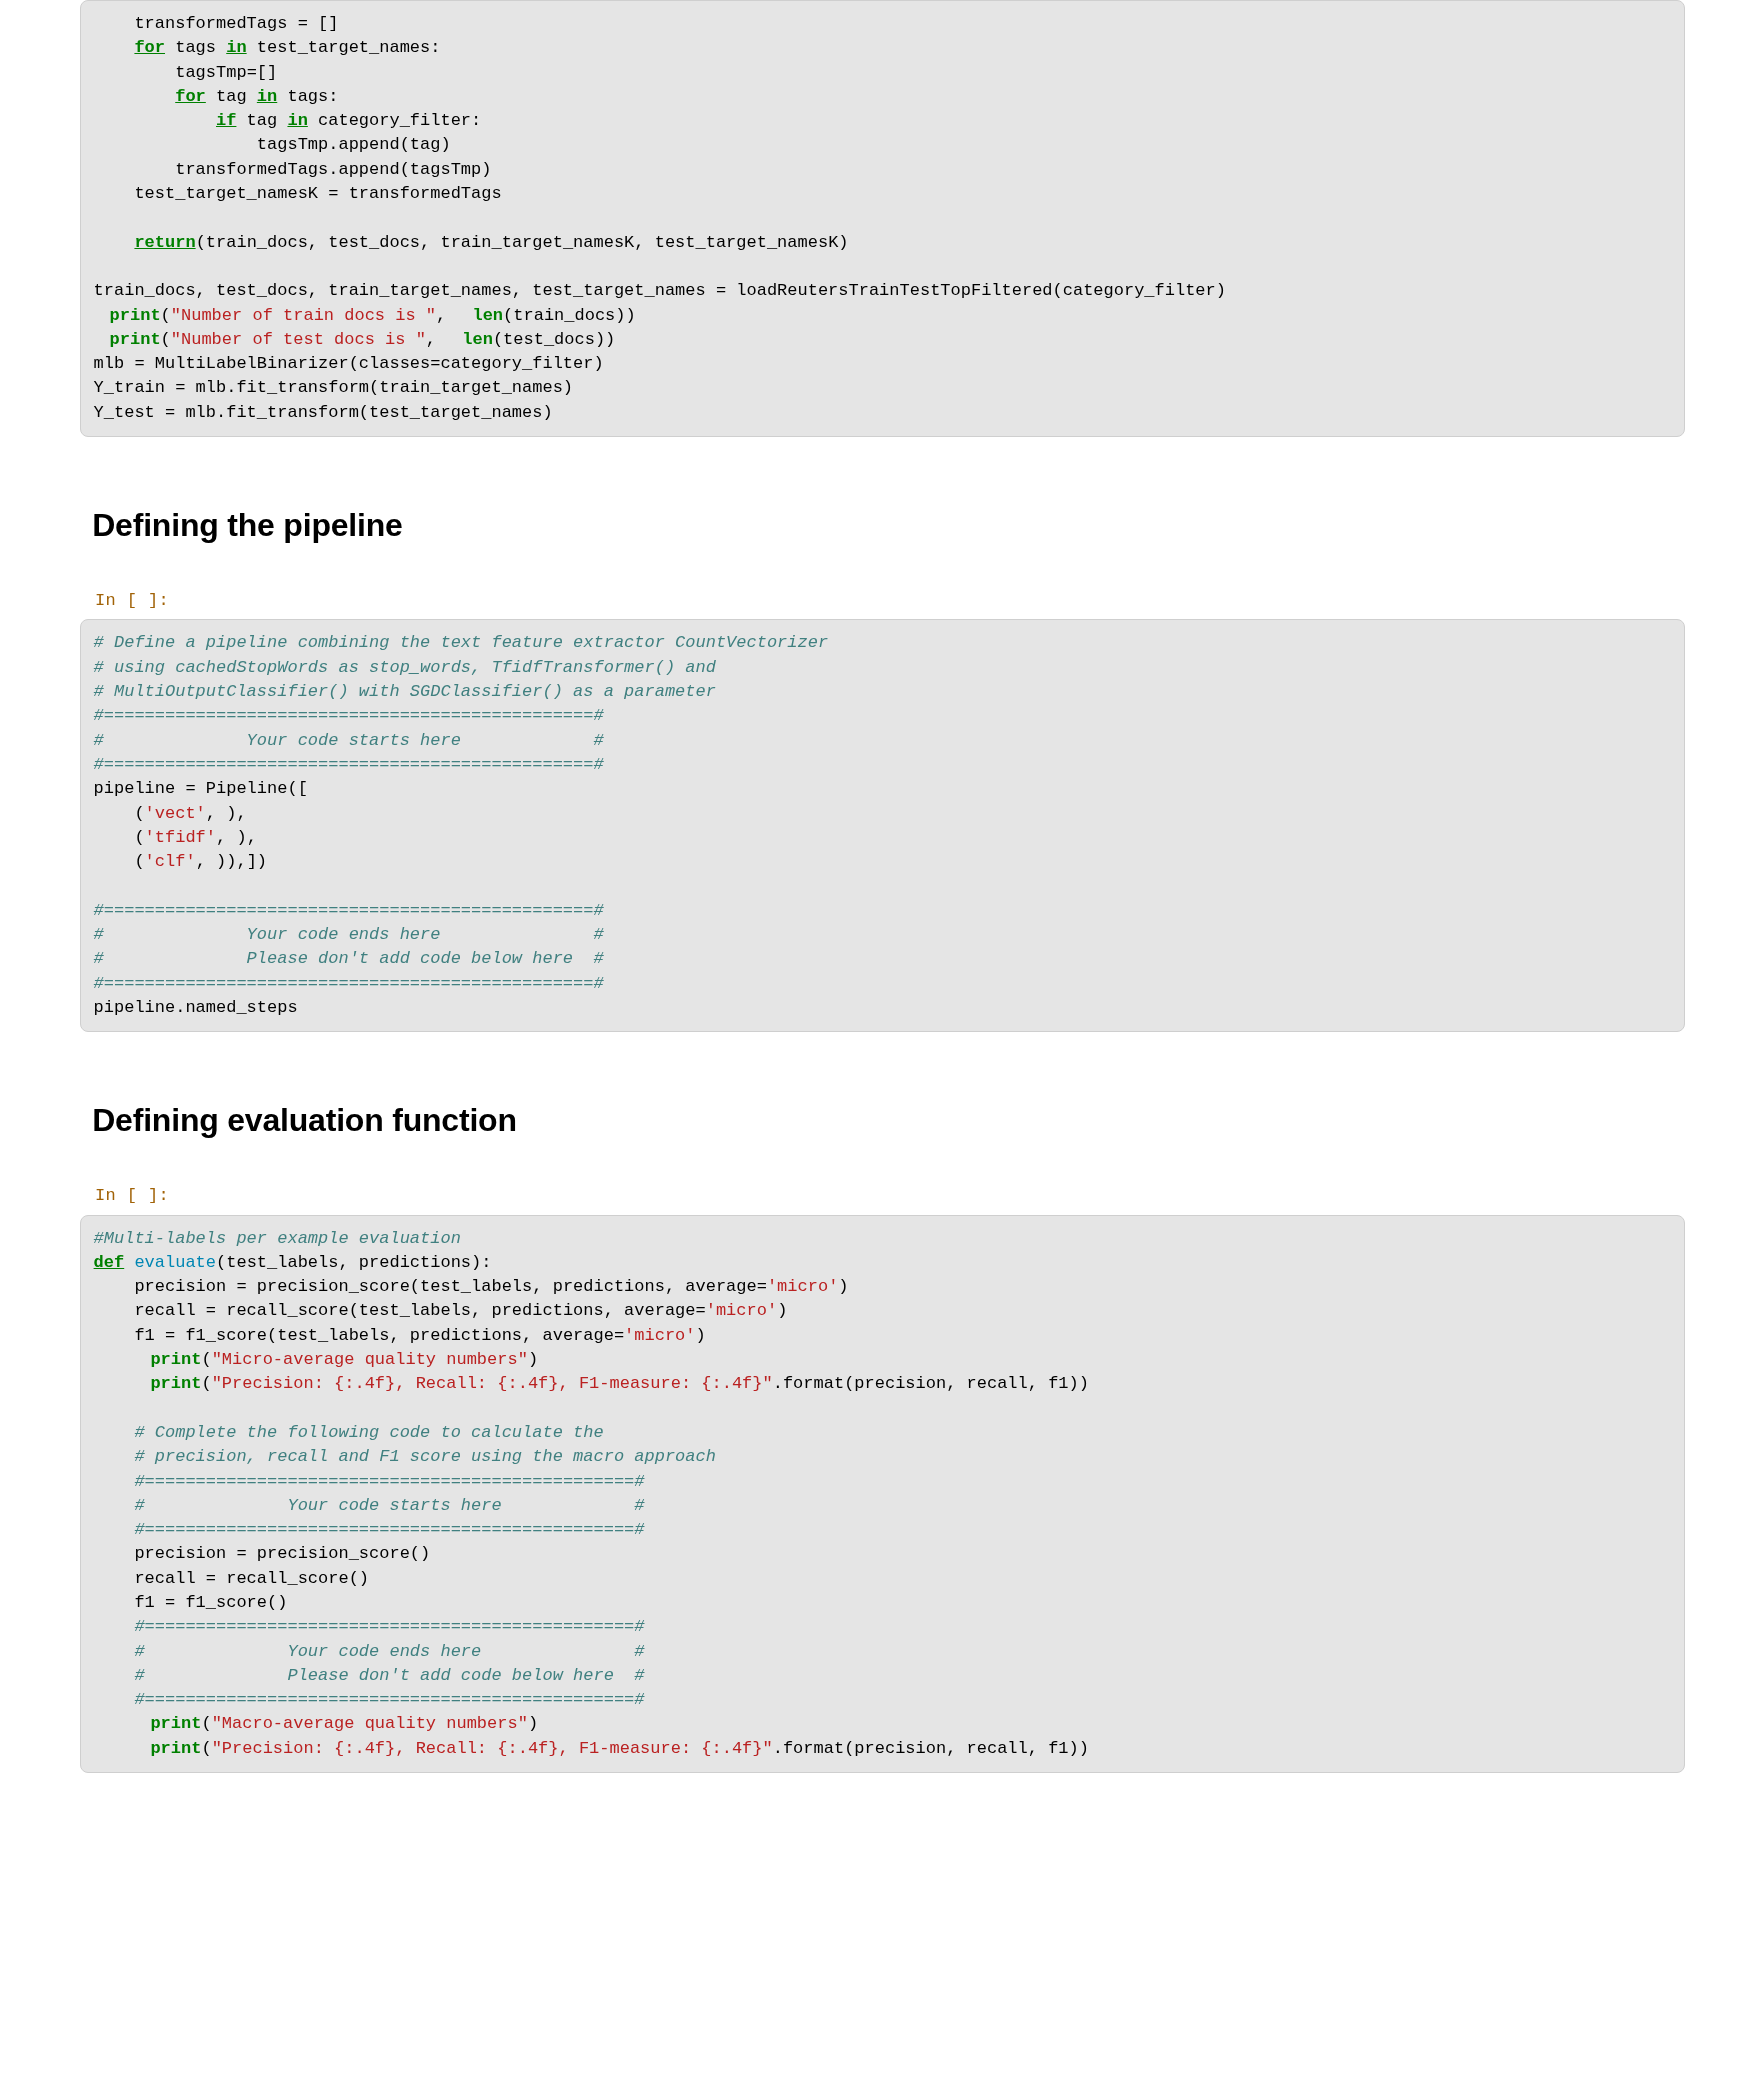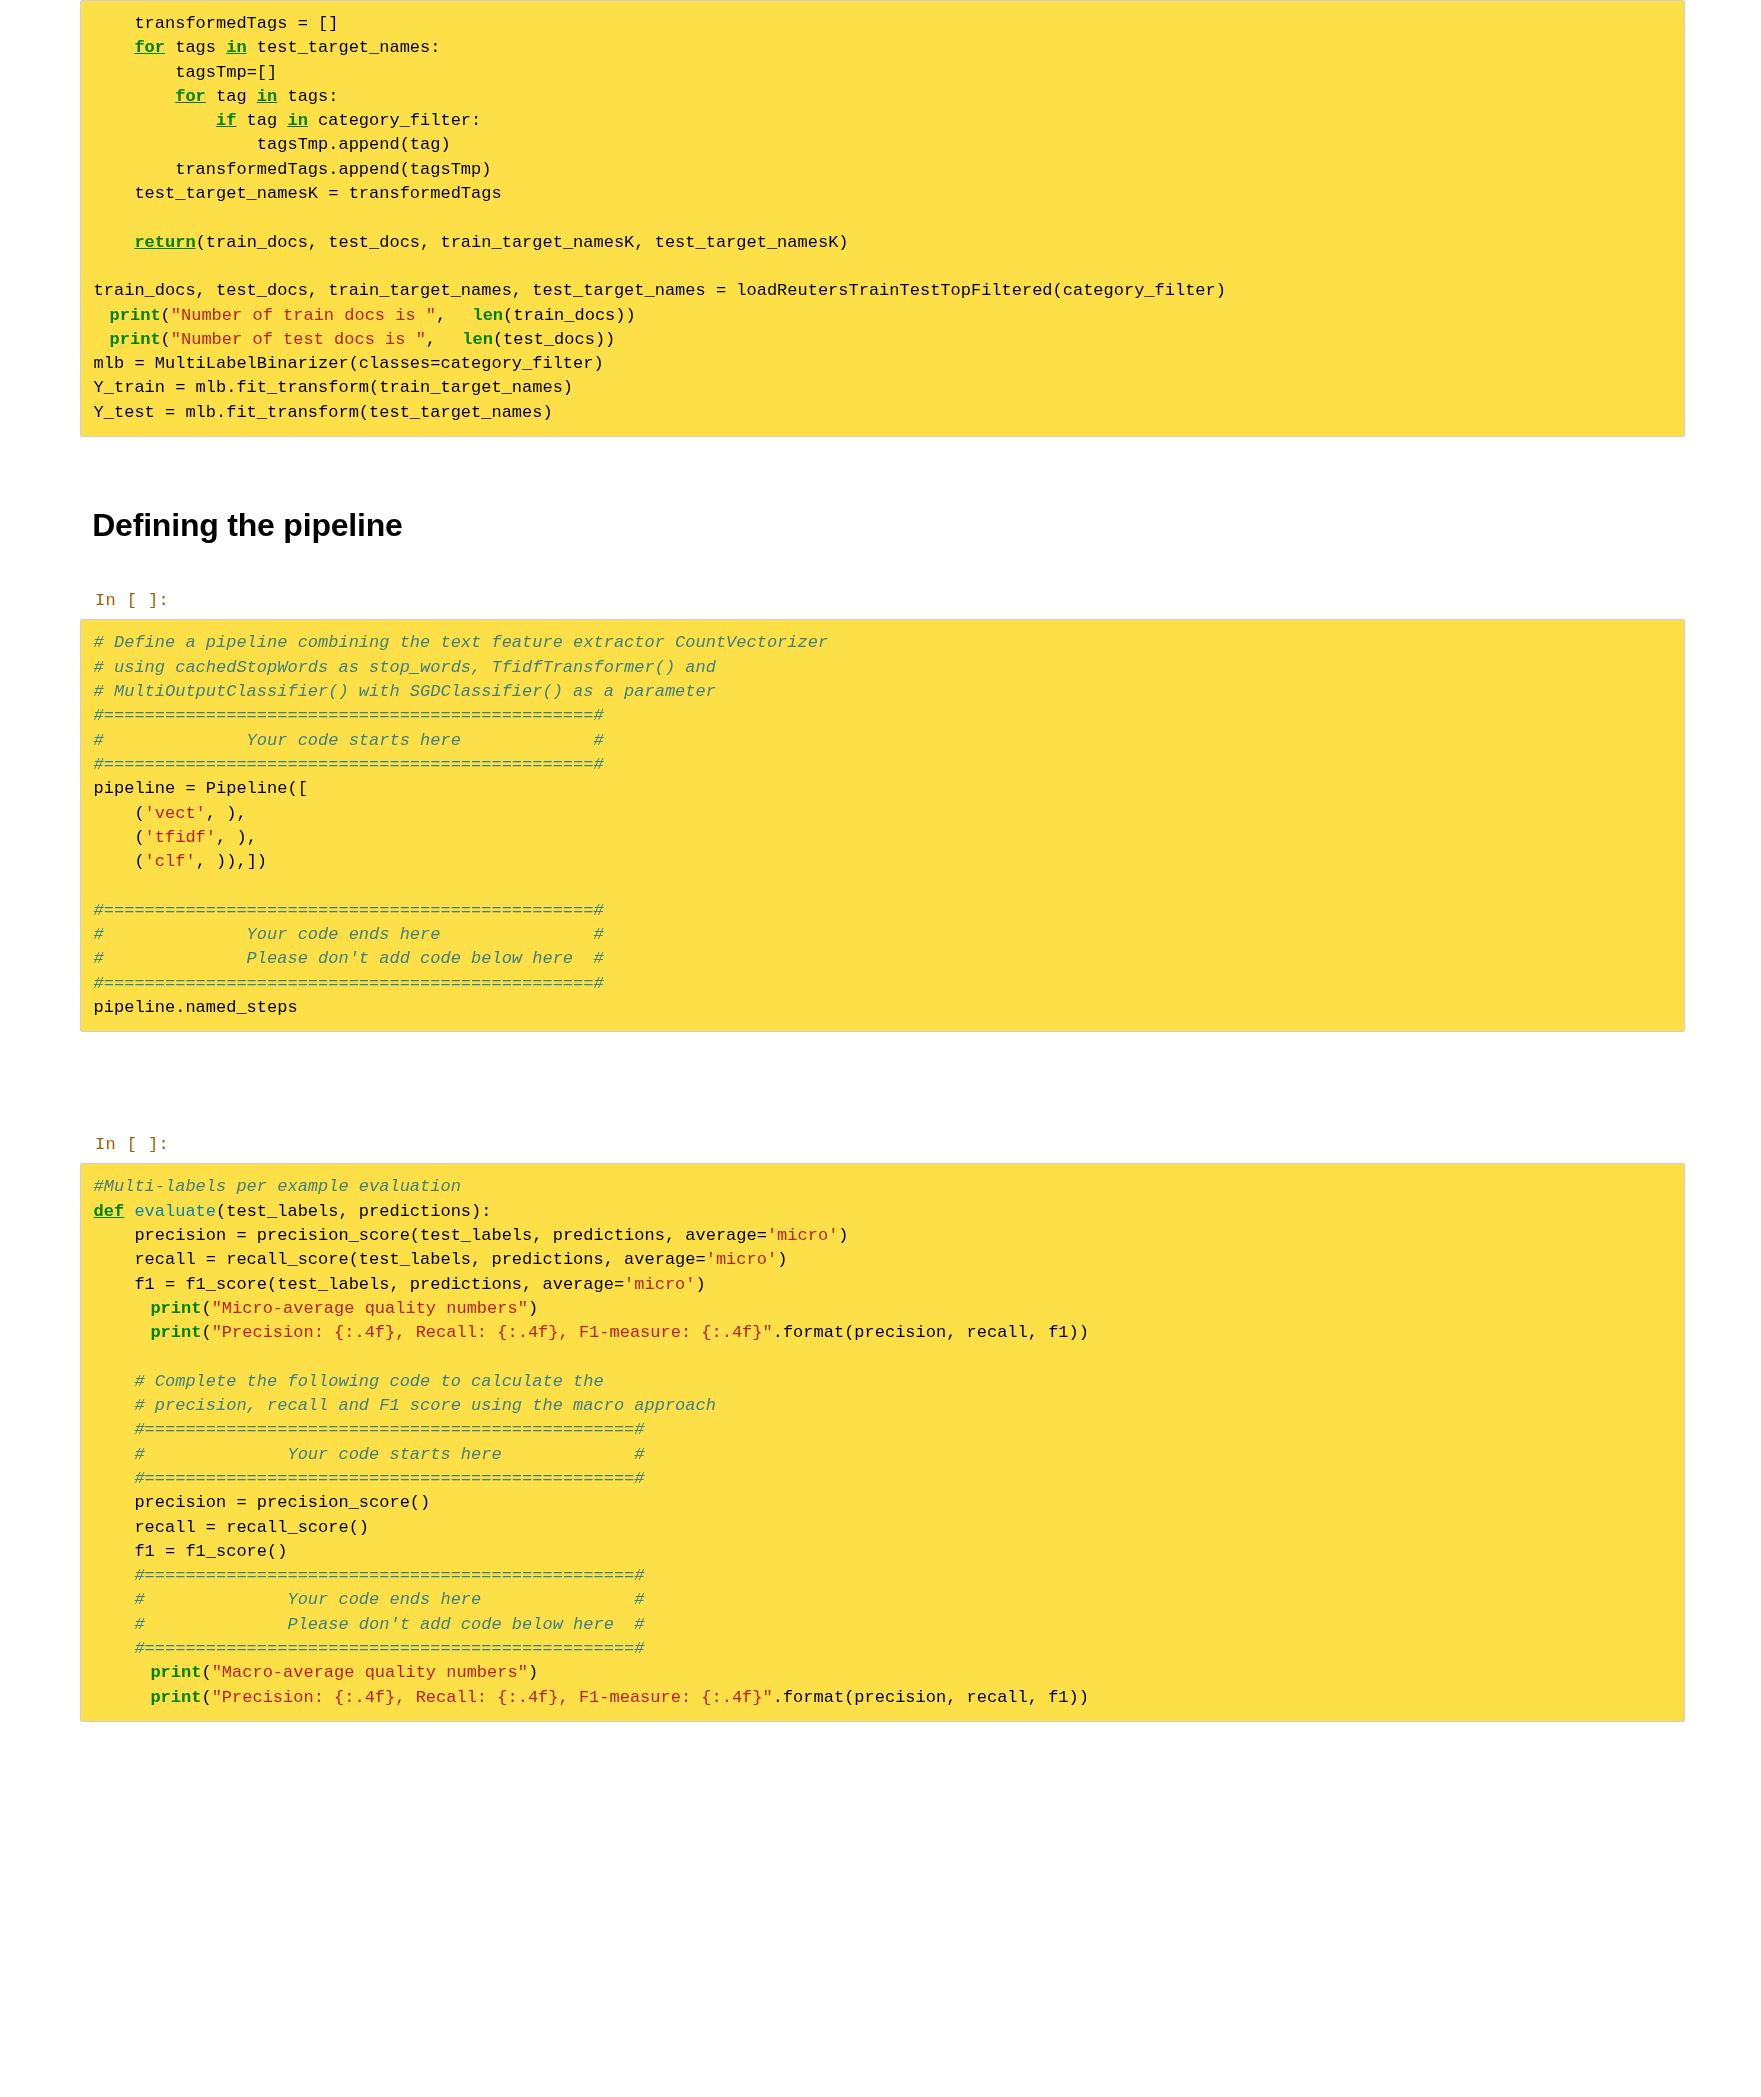--- a/index.html
+++ b/index.html
@@ -23,22 +23,22 @@
   }
   .prompt {
     font-family: "Liberation Mono", monospace;
     font-size: 17px;
     color: #a16207;
     letter-spacing: 0.4px;
     padding: 0 0 9.2px 15px;
   }
   .code-box {
     border: 1.3px solid #cfcfcf;
-    background: #fde047;
-    border-radius: 2px;
+    background: #e5e5e5;
+    border-radius: 8px;
     padding: 11px 14.3px 11px 12.6px;
     box-sizing: border-box;
   }
   pre.code {
     margin: 0;
     font-family: "Liberation Mono", monospace;
     font-size: 17px;
     line-height: 1.43;
     color: #000000;
     white-space: pre-wrap;
@@ -116,20 +116,21 @@
 </span><span class="c">#================================================#
 #              Your code ends here               #
 #              Please don't add code below here  #
 #================================================#</span><span>
 pipeline.named_steps</span></pre>
     </div>
   </div>
 
   <div class="sp-after-cell"></div>
 
+  <h2 class="section">Defining evaluation function</h2>
 
   <div class="sp-after-head"></div>
 
   <div class="cell">
     <div class="prompt">In [ ]:</div>
     <div class="code-box">
       <pre class="code"><span class="c">#Multi-labels per example evaluation</span><span>
 </span><span class="k">def</span><span> </span><span class="fn">evaluate</span><span>(test_labels, predictions):
     precision = precision_score(test_labels, predictions, average=</span><span class="s">'micro'</span><span>)
     recall = recall_score(test_labels, predictions, average=</span><span class="s">'micro'</span><span>)

